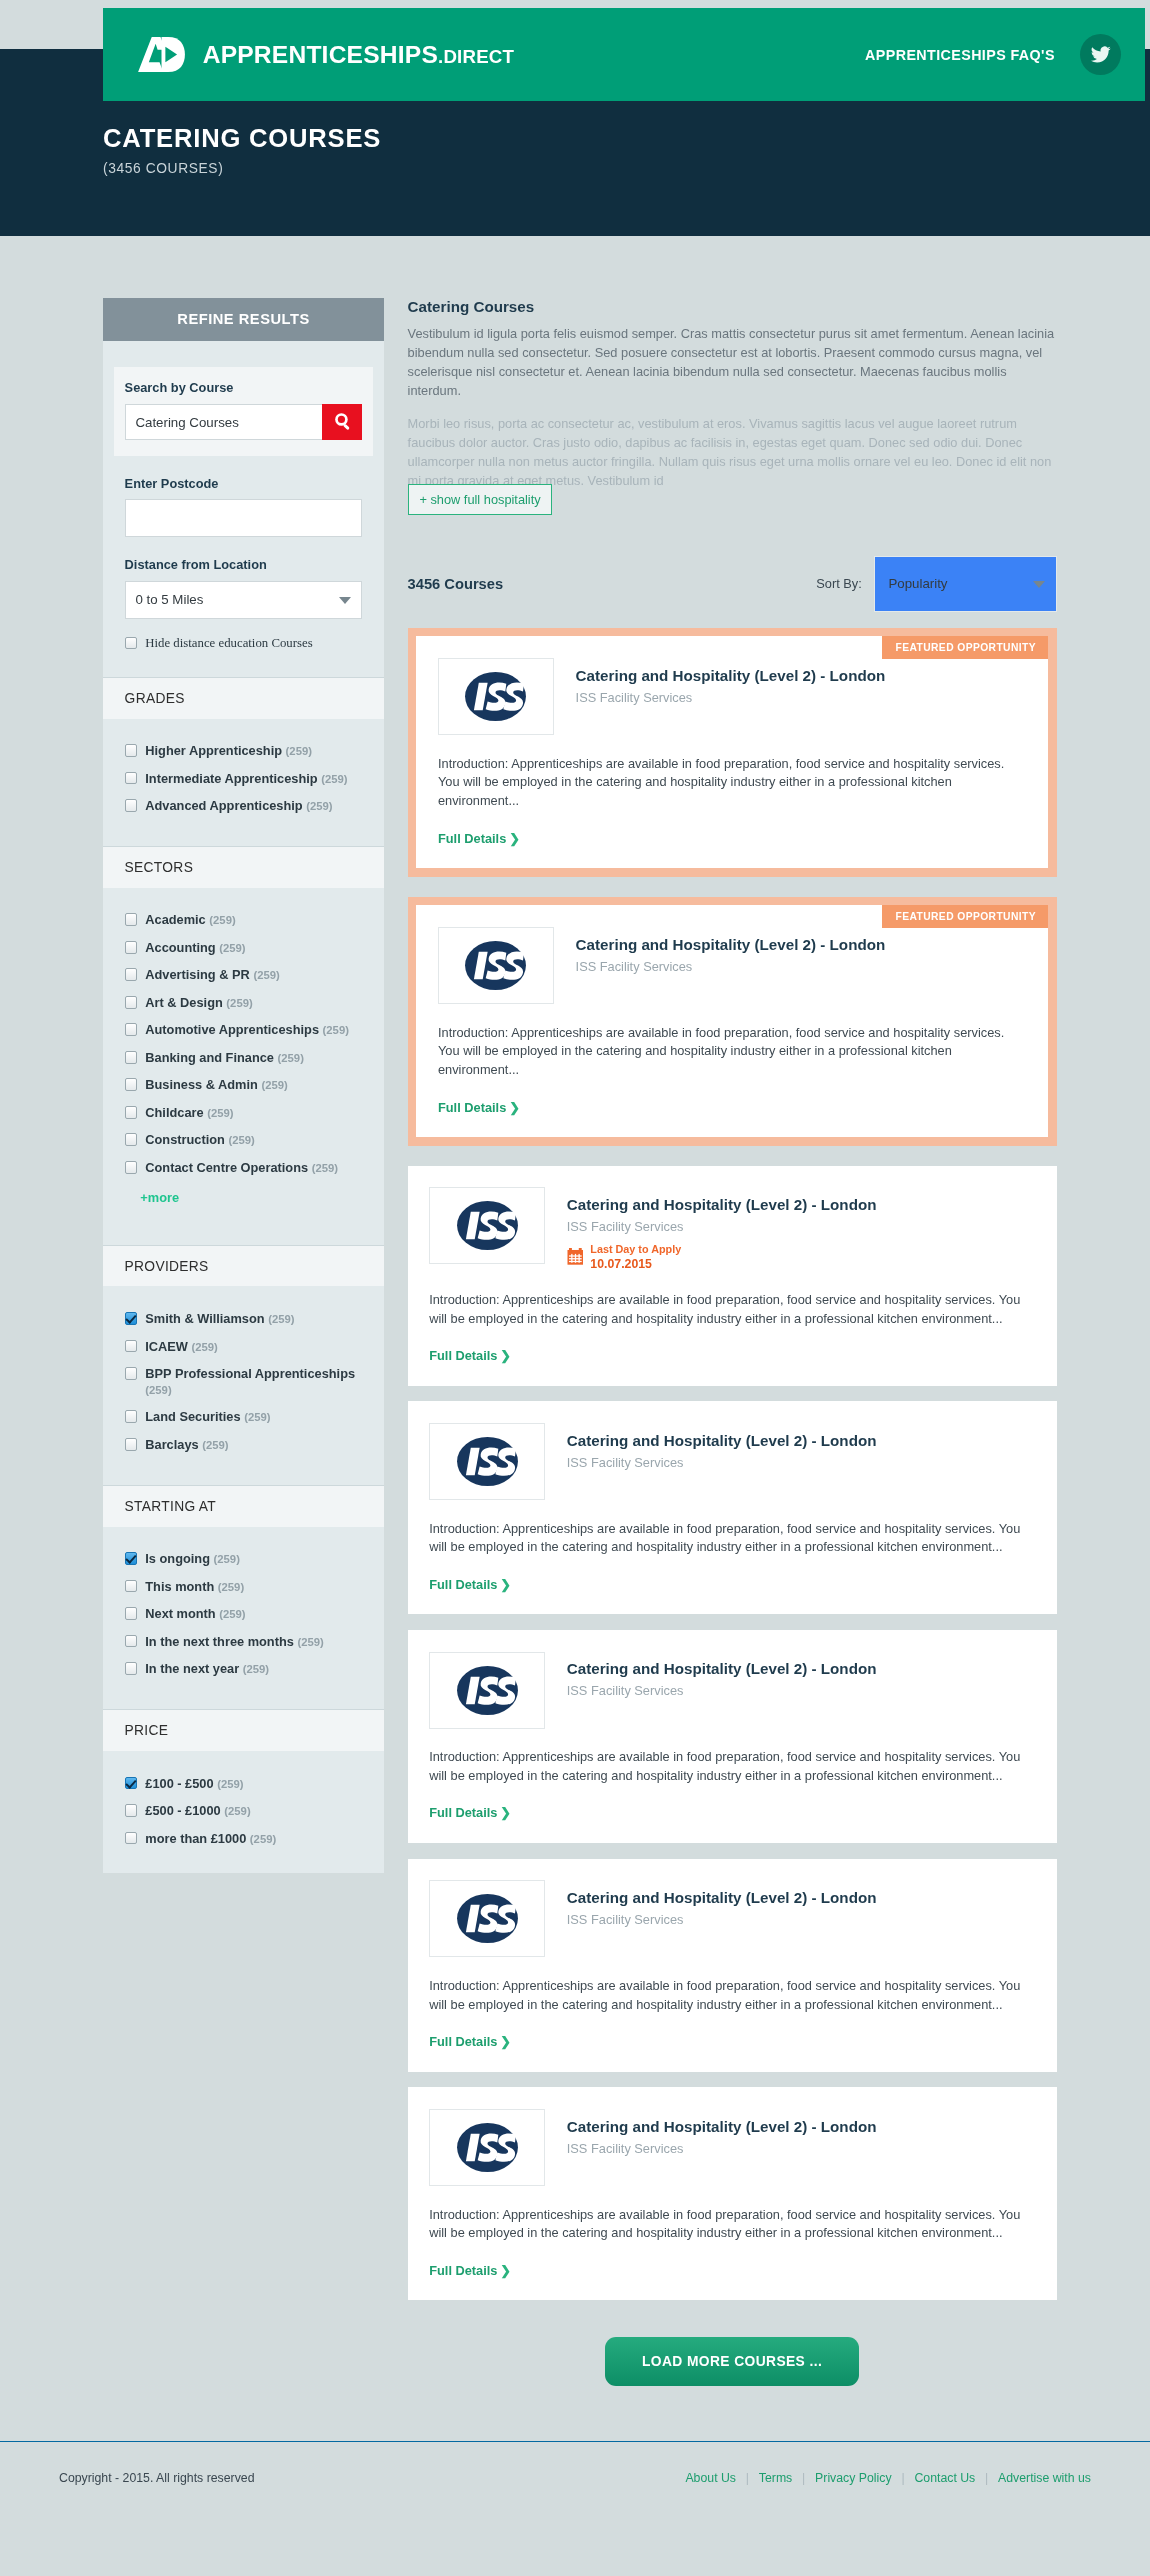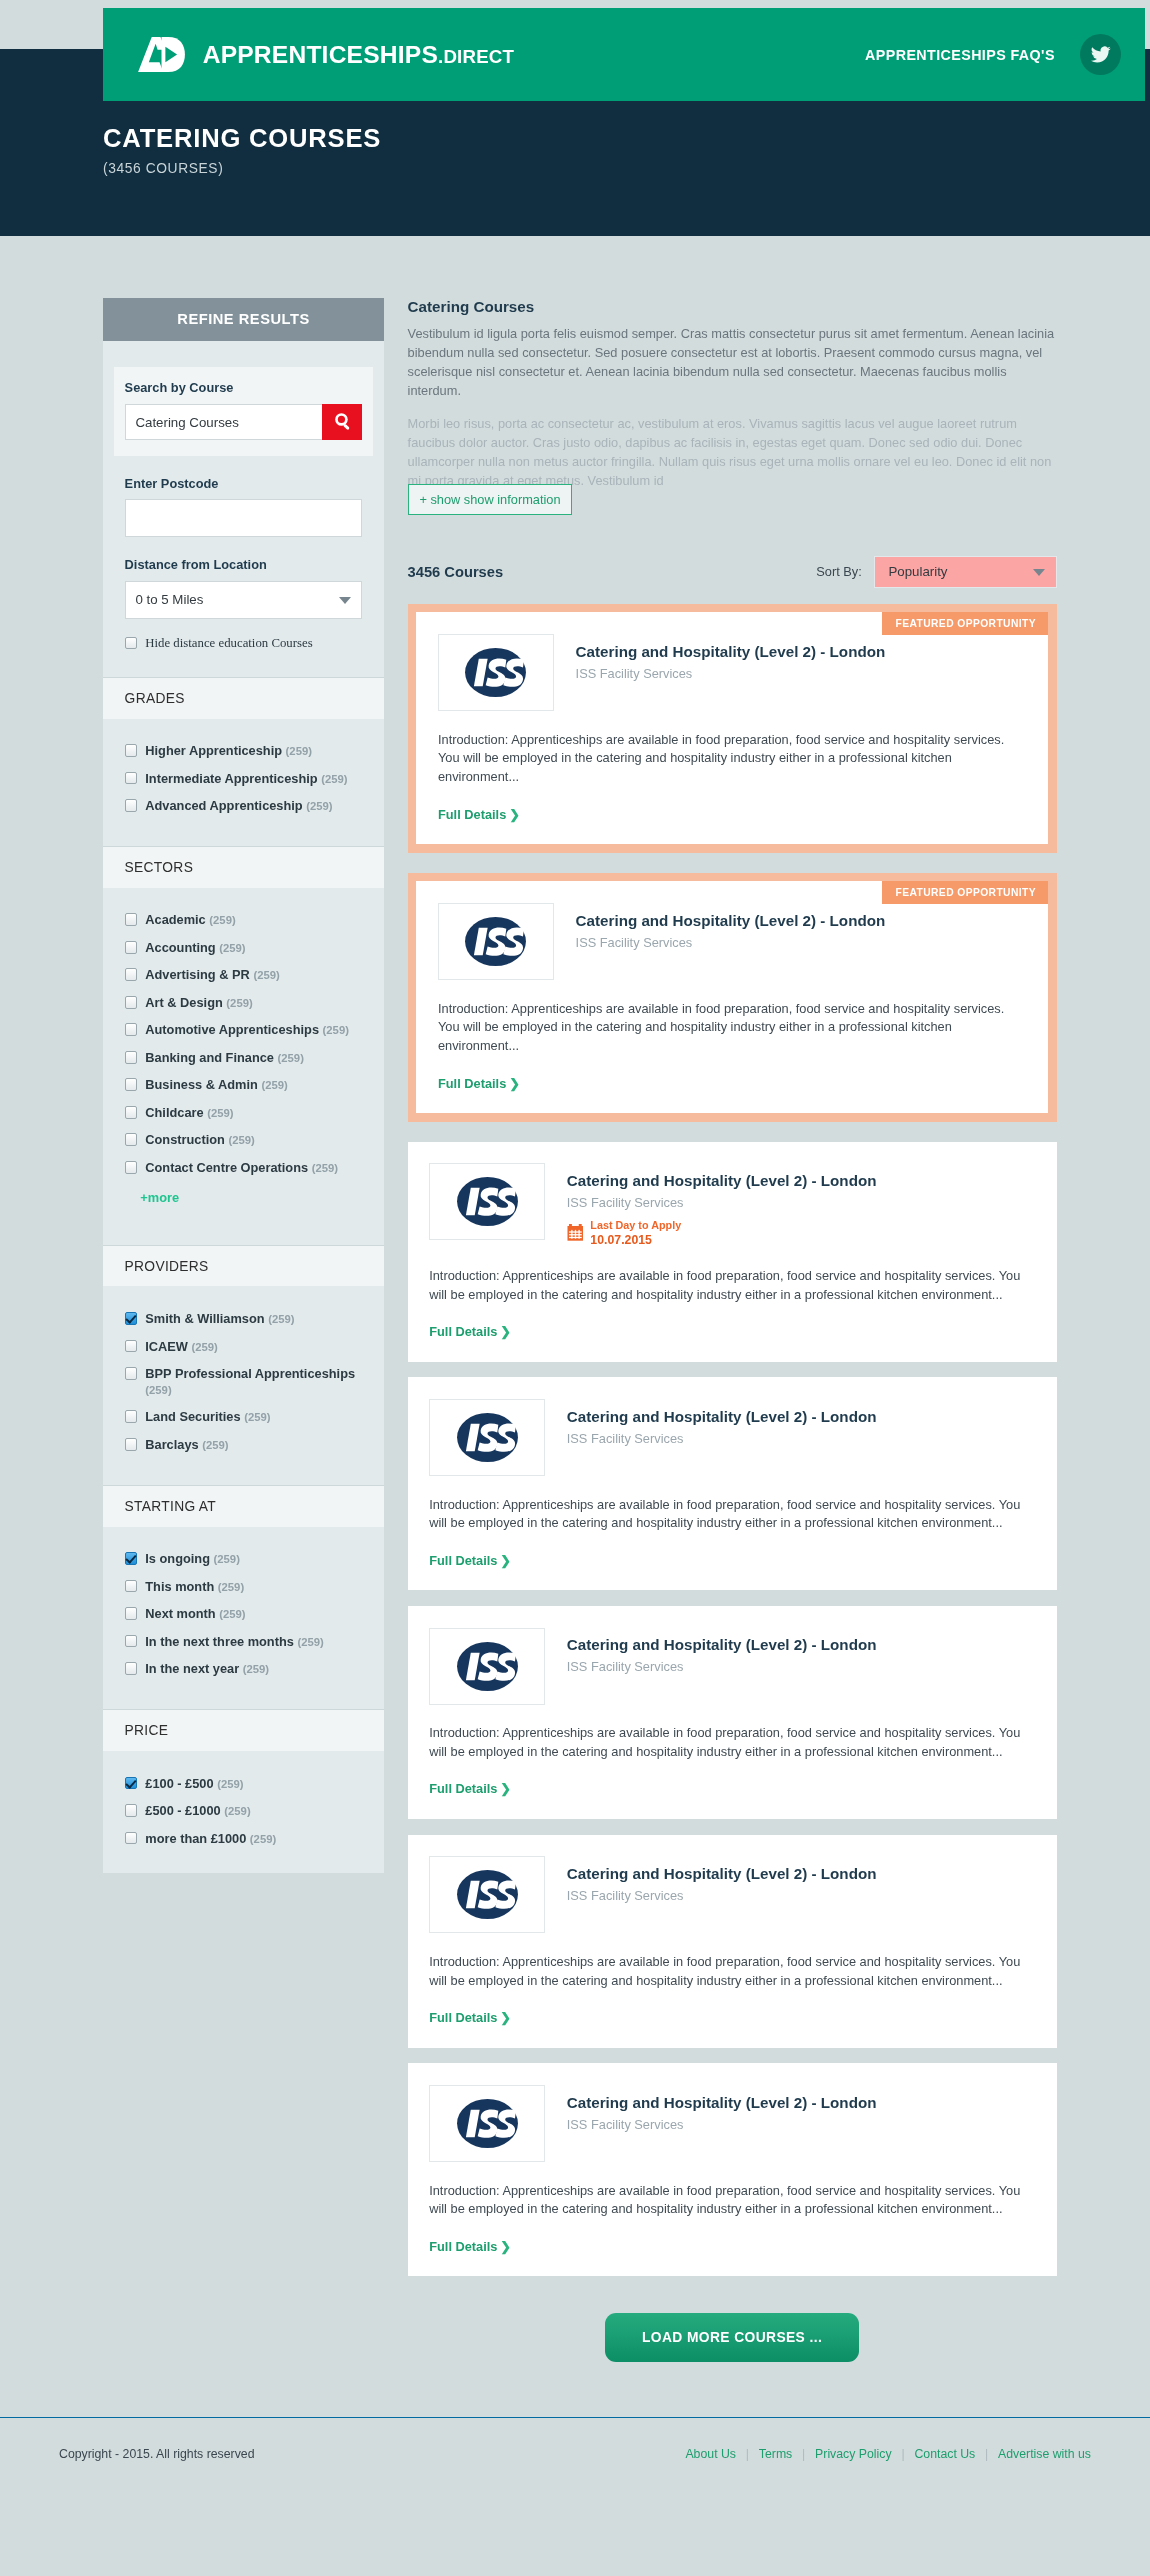--- a/index.html
+++ b/index.html
@@ -238,22 +238,22 @@
 
   .sortbar {
     display: flex; align-items: center;
     margin-top: 41px;
   }
   .count-label { color: #1f3b4d; font-size: 14.7px; font-weight: bold; }
   .sort-right { margin-left: auto; display: flex; align-items: center; gap: 11.8px; }
   .sort-label { color: #3a4750; font-size: 12.8px; }
   .sort-select {
     position: relative;
-    width: 183px; height: 32px;
-    background: #fca5a5;
+    width: 183px; height: 56px;
+    background: #3b82f6;
     border: 1px solid #e3e9ea;
     display: flex; align-items: center;
     padding: 0 35px 0 13.8px;
     font-size: 13.3px;
     color: #333b40;
     cursor: pointer;
   }
 
   
   .cards { margin-top: 15.7px; }
@@ -534,21 +534,21 @@
     </aside>
 
     <main class="content">
 
       <div>
         <div class="intro-title">Catering Courses</div>
         <div class="intro-body">
           <p class="fade1">Vestibulum id ligula porta felis euismod semper. Cras mattis consectetur purus sit amet fermentum. Aenean lacinia bibendum nulla sed consectetur. Sed posuere consectetur est at lobortis. Praesent commodo cursus magna, vel scelerisque nisl consectetur et. Aenean lacinia bibendum nulla sed consectetur. Maecenas faucibus mollis interdum.</p>
           <p class="fade2">Morbi leo risus, porta ac consectetur ac, vestibulum at eros. Vivamus sagittis lacus vel augue laoreet rutrum faucibus dolor auctor. Cras justo odio, dapibus ac facilisis in, egestas eget quam. Donec sed odio dui. Donec ullamcorper nulla non metus auctor fringilla. Nullam quis risus eget urna mollis ornare vel eu leo. Donec id elit non mi porta gravida at eget metus. Vestibulum id</p>
         </div>
-        <a class="show-full" href="#">+ show show information</a>
+        <a class="show-full" href="#">+ show full hospitality</a>
       </div>
 
       <div class="sortbar">
         <span class="count-label">3456 Courses</span>
         <div class="sort-right">
           <span class="sort-label">Sort By:</span>
           <div class="sort-select">
             <span>Popularity</span>
             <span class="caret"></span>
           </div>

